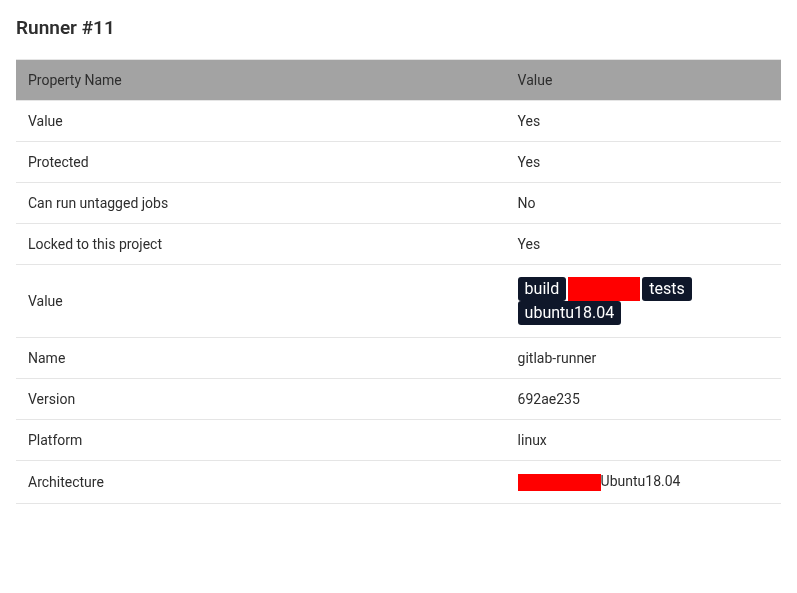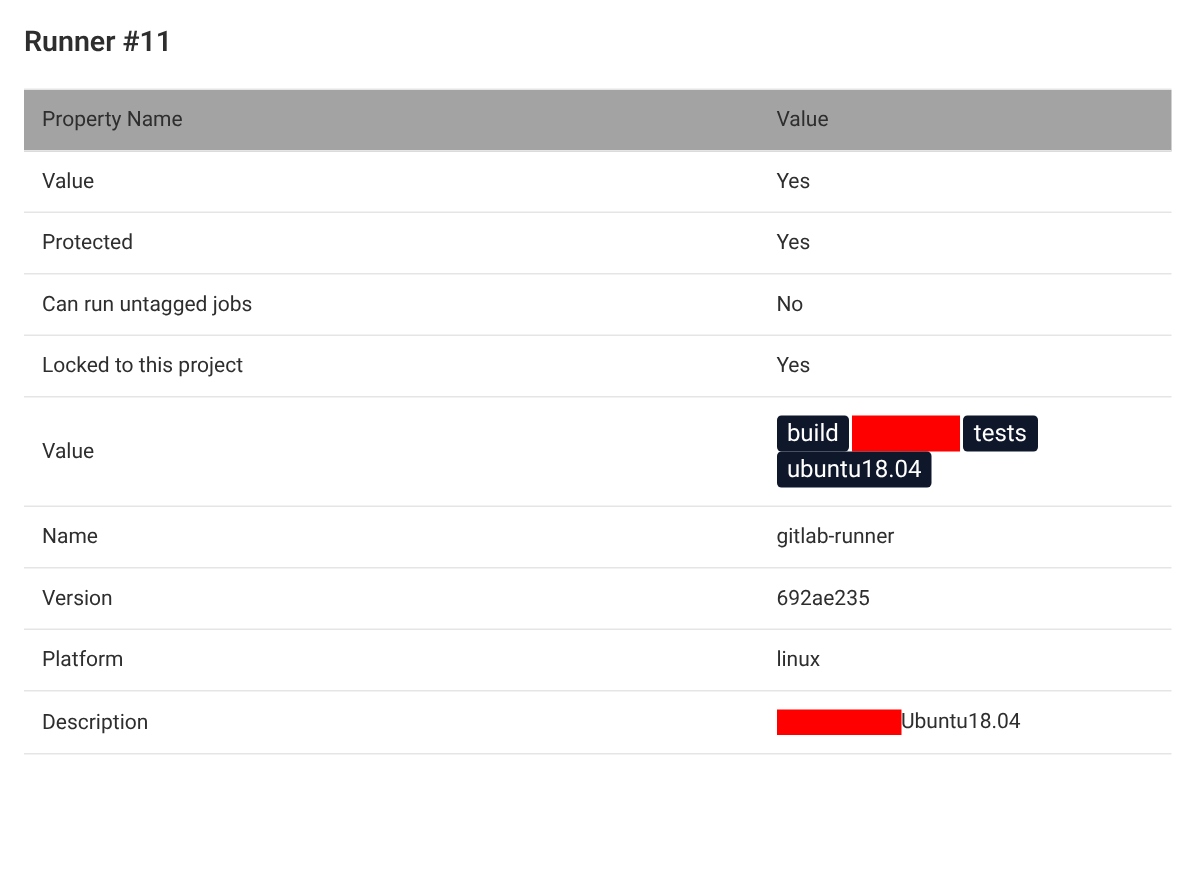--- a/index.html
+++ b/index.html
@@ -109,19 +109,19 @@
     </tr>
     <tr>
       <td>Version</td>
       <td>692ae235</td>
     </tr>
     <tr>
       <td>Platform</td>
       <td>linux</td>
     </tr>
     <tr>
-      <td>Description</td>
+      <td>Architecture</td>
       <td>
         <span class="desc-wrap"><span class="redact redact-desc"></span><span>Ubuntu18.04</span></span>
       </td>
     </tr>
   </tbody>
 </table>
 
 </body></html>

